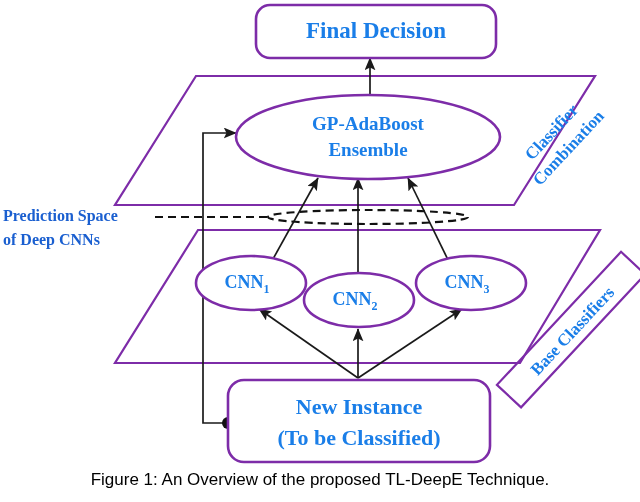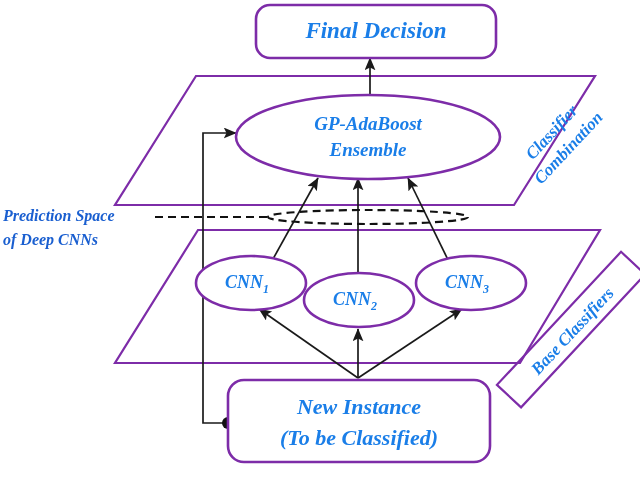--- a/index.html
+++ b/index.html
@@ -7,21 +7,20 @@
     padding: 0;
     background: #ffffff;
   }
   #root {
     position: relative;
     width: 640px;
     height: 502px;
     background: #ffffff;
     overflow: hidden;
     font-family: "Liberation Serif", serif;
-    font-style: italic;
   }
   #diagram-svg {
     position: absolute;
     left: 0;
     top: 0;
     width: 640px;
     height: 502px;
   }
   .node-text {
     fill: #1a7ee8;
@@ -169,14 +168,15 @@
       <rect class="plane-outline" x="480" y="314" width="182" height="33"></rect>
       <text class="plane-label" x="571" y="338" font-size="18">Base Classifiers</text>
     </g>
 
     <g>
       <text class="side-label" x="3" y="221">Prediction Space</text>
       <text class="side-label" x="3" y="245">of Deep CNNs</text>
     </g>
   </svg>
 
+  <div class="caption">Figure 1: An Overview of the proposed TL-DeepE Technique.</div>
 
 </div>
 
 </body></html>

